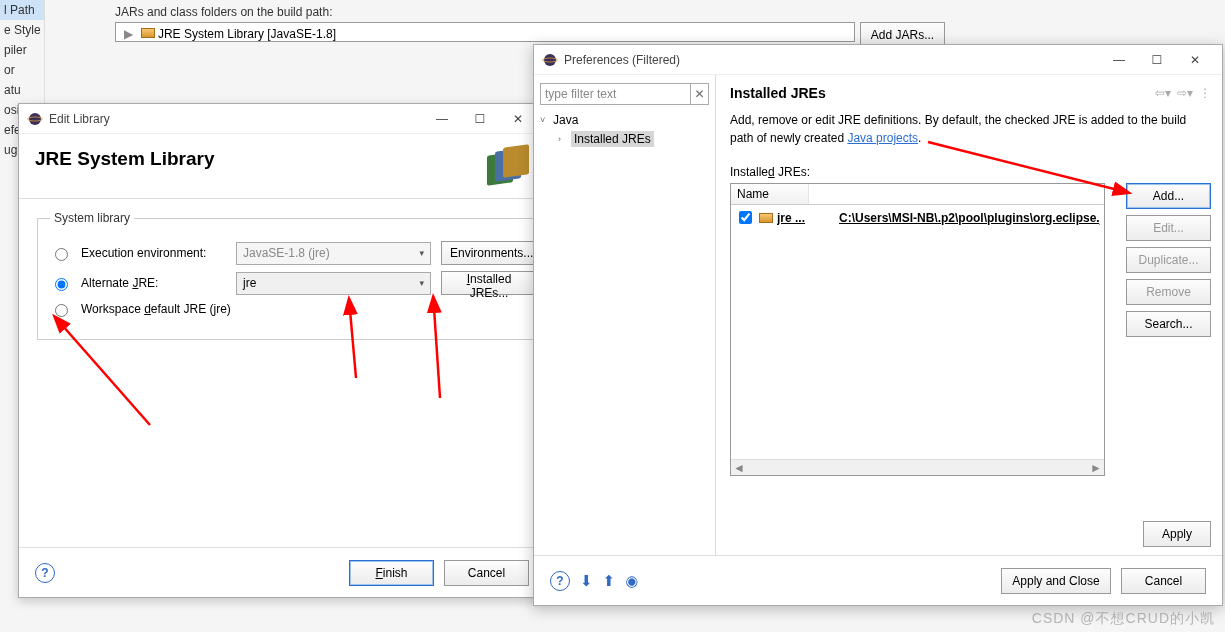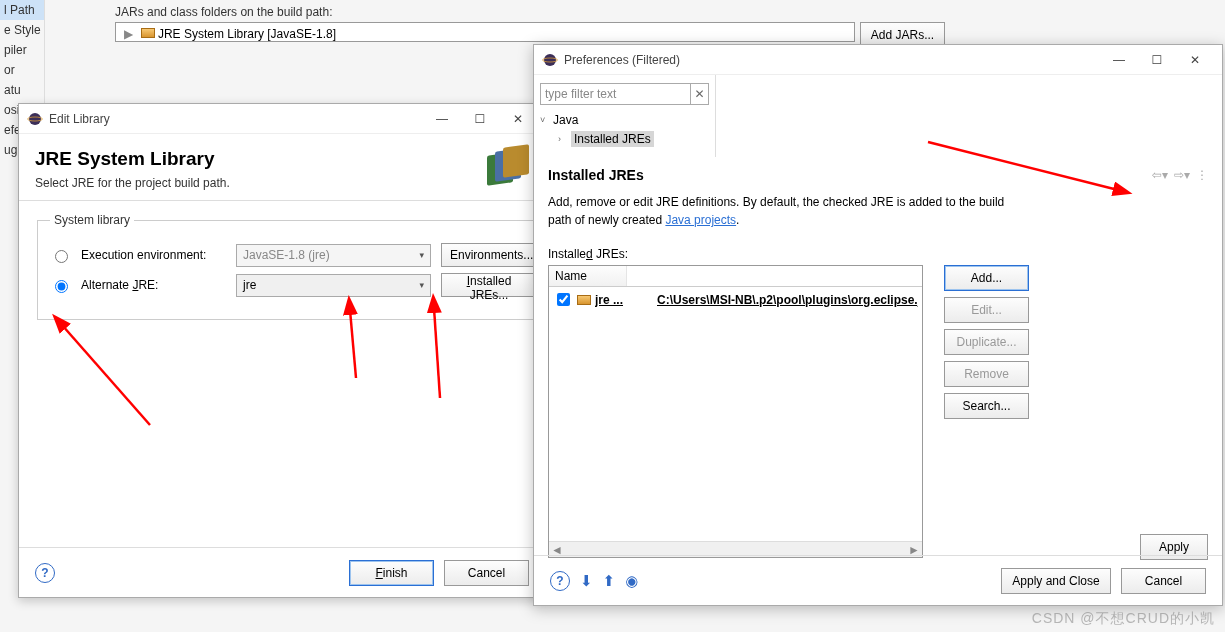--- a/index.html
+++ b/index.html
@@ -37,21 +37,21 @@
 .combo .chev { font-size: 9px; color: #555; }
 .minibtn { height: 24px; padding: 0 8px; border: 1px solid #999; background: linear-gradient(#fdfdfd,#eee); cursor: pointer; width: 96px; }
 .dlg-footer { position: absolute; bottom: 0; left: 0; right: 0; height: 50px; border-top: 1px solid #ddd; display: flex; align-items: center; padding: 0 16px; gap: 10px; }
 .help { width: 20px; height: 20px; border: 1.5px solid #316ac5; border-radius: 50%; color: #316ac5; display: flex; align-items: center; justify-content: center; font-weight: bold; }
 .spacer { flex: 1; }
 .btn { width: 85px; height: 26px; border: 1px solid #999; background: linear-gradient(#fdfdfd,#ececec); cursor: pointer; }
 .btn.primary { border: 1px solid #2a6fd4; box-shadow: inset 0 0 0 1px #9cc3ee; }
 
 
 .dlg-pref { position: absolute; left: 533px; top: 44px; width: 690px; height: 562px; background: #fff; border: 1px solid #aaa; box-shadow: 0 3px 14px rgba(0,0,0,.25); }
-.pref-body { position: absolute; top: 30px; left: 0; right: 0; bottom: 50px; display: flex; flex-direction: column; }
+.pref-body { position: absolute; top: 30px; left: 0; right: 0; bottom: 50px; display: flex; }
 .pref-left { width: 182px; border-right: 1px solid #ddd; padding: 8px 6px; }
 .filter { width: 152px; height: 22px; border: 1px solid #aaa; padding: 2px 4px; color: #888; display: flex; align-items: center; }
 .filter-clear { width: 18px; height: 22px; display: inline-flex; align-items: center; justify-content: center; color: #666; border: 1px solid #aaa; border-left: none; }
 .tree { margin-top: 6px; }
 .tree-row { padding: 2px 2px 2px 0; display: flex; align-items: center; gap: 4px; }
 .tree-row .exp { width: 9px; color: #666; font-size: 9px; }
 .tree-row.selected span.lbl { background: #d6d6d6; padding: 1px 3px; }
 .pref-right { flex: 1; padding: 10px 14px; position: relative; }
 .pref-title-row { display: flex; align-items: center; }
 .pref-title-row h3 { margin: 0; font-size: 14px; font-weight: bold; flex: 1; }
@@ -123,21 +123,20 @@
         <ellipse cx="8" cy="8" rx="7.5" ry="2" fill="none" stroke="#d89c3a" stroke-width=".8"></ellipse>
       </svg>
     <span class="title">Edit Library</span>
     <div class="winbtn">—</div>
     <div class="winbtn">☐</div>
     <div class="winbtn">✕</div>
   </div>
   <div class="dlg-header">
     <div class="dlg-header-text">
       <h3>JRE System Library</h3>
-      <p>Select JRE for the project build path.</p>
     </div>
     <div class="dlg-header-img">
       <div class="books">
           <div class="b1"></div>
           <div class="b2"></div>
           <div class="b3"></div>
         </div>
     </div>
   </div>
   <div class="dlg-body">
@@ -153,20 +152,24 @@
         <button class="minibtn">Environments...</button>
       </div>
       <div class="row">
         <input type="radio" class="radio" name="jreopt" checked="" style="">
         <label>Alternate <u>J</u>RE:</label>
         <div class="combo">
           <span>jre</span>
             <span class="chev">▾</span>
         </div>
         <button class="minibtn"><u>I</u>nstalled JREs...</button>
+      </div>
+      <div class="row">
+        <input type="radio" class="radio" name="jreopt" style="">
+        <label style="width:auto">Workspace <u>d</u>efault JRE (jre)</label>
       </div>
     </fieldset>
   </div>
   <div class="dlg-footer">
     <div class="help">?</div>
     <div class="spacer"></div>
     <button class="btn primary"><u>F</u>inish</button>
     <button class="btn">Cancel</button>
   </div>
 </div>

